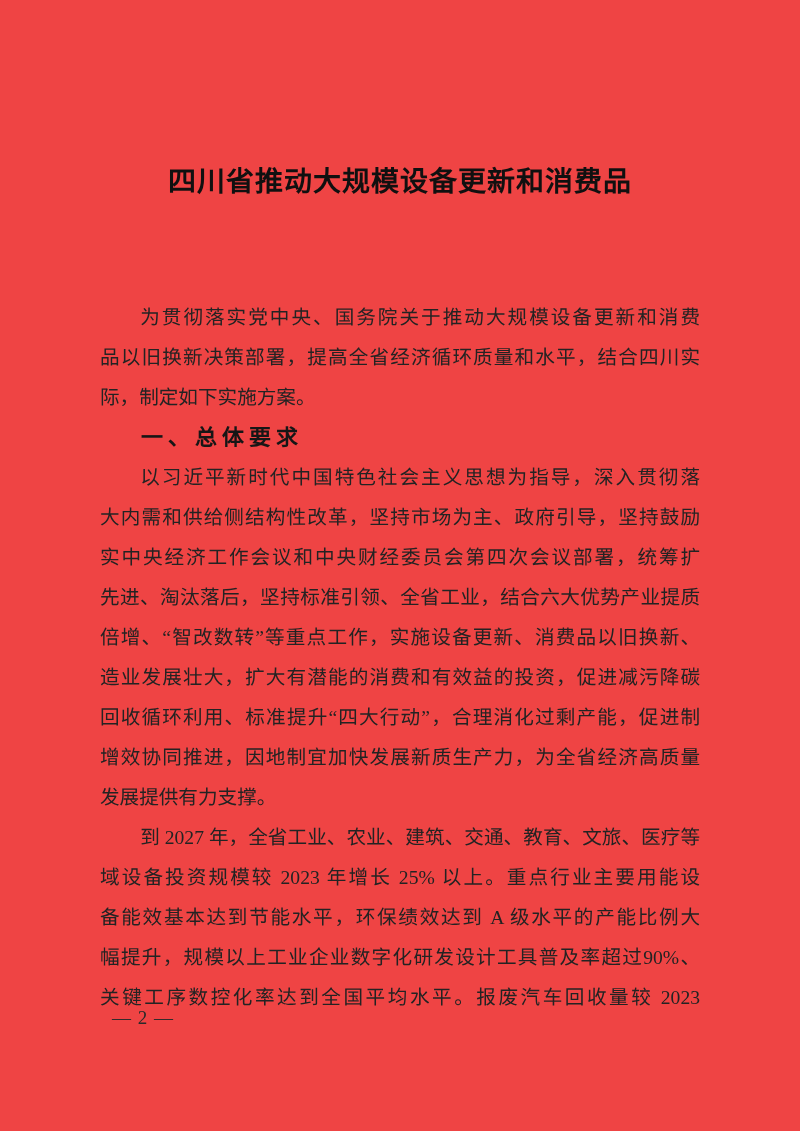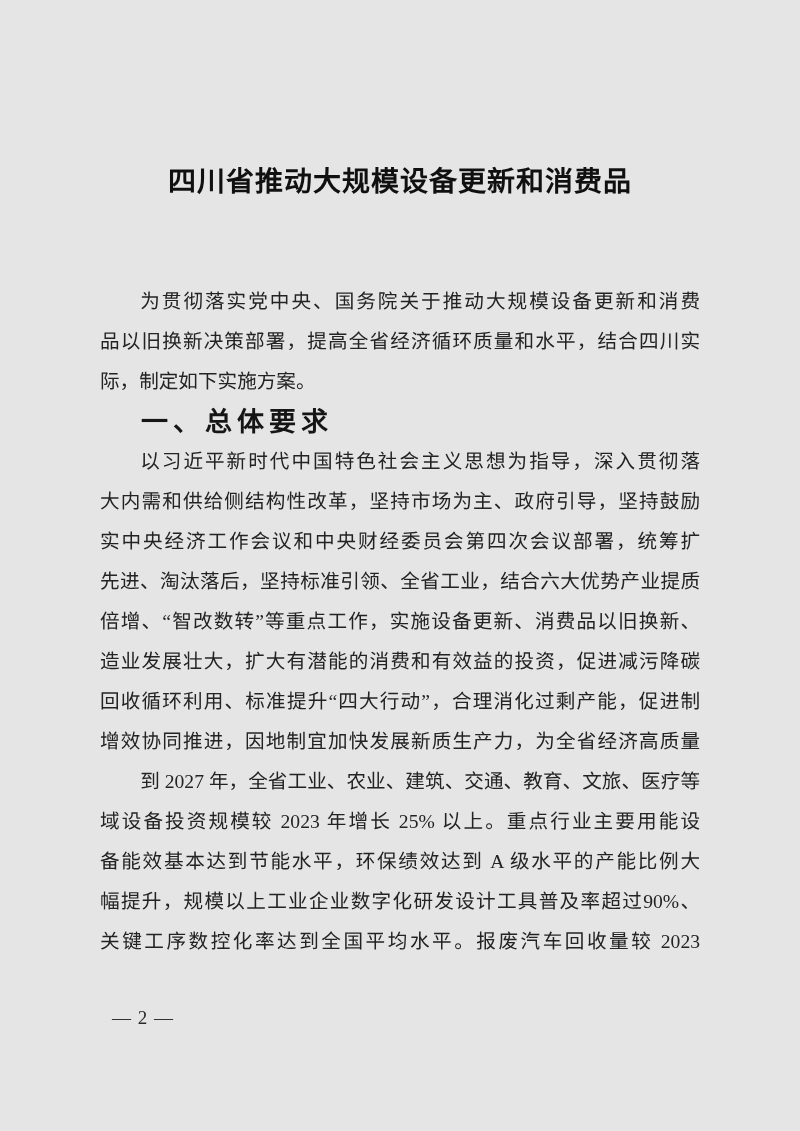--- a/index.html
+++ b/index.html
@@ -2,40 +2,40 @@
 <html lang="zh-CN"><head>
 <meta charset="utf-8">
 <style>
   * { margin: 0; padding: 0; box-sizing: border-box; }
   html, body { background: #ffffff; }
   .page {
     position: relative;
     width: 800px;
     height: 1131px;
     margin: 0 auto;
-    background: #e5e5e5;
+    background: #ef4444;
     overflow: hidden;
     font-family: "Liberation Serif", "DejaVu Serif", serif;
     color: #222222;
   }
   .doc-title {
     position: absolute;
     top: 155px;
     left: 0;
     width: 100%;
     text-align: center;
     font-weight: bold;
     font-size: 28px;
     line-height: 54px;
     letter-spacing: 1px;
     color: #101010;
   }
   .doc-body {
     position: absolute;
-    top: 282px;
+    top: 298px;
     left: 100px;
     width: 600px;
     font-size: 19.6px;
   }
   .ln {
     display: block;
     height: 40px;
     line-height: 40px;
     overflow: hidden;
     text-align: justify;
@@ -45,21 +45,21 @@
   }
   .ln.first { text-indent: 2.05em; }
   .ln.last { text-align: center; text-align-last: left; }
   .heading {
     display: block;
     height: 40px;
     line-height: 40px;
     padding-left: 41px;
     font-family: "Liberation Sans", "DejaVu Sans", sans-serif;
     font-weight: bold;
-    font-size: 27px;
+    font-size: 22px;
     letter-spacing: 5px;
     color: #161616;
   }
   .page-footer {
     position: absolute;
     top: 1005px;
     left: 112px;
     font-size: 19px;
     letter-spacing: 1px;
     line-height: 26px;
@@ -87,20 +87,21 @@
 
     <div class="para">
       <div class="ln first">以习近平新时代中国特色社会主义思想为指导，深入贯彻落</div>
       <div class="ln">大内需和供给侧结构性改革，坚持市场为主、政府引导，坚持鼓励</div>
       <div class="ln">实中央经济工作会议和中央财经委员会第四次会议部署，统筹扩</div>
       <div class="ln">先进、淘汰落后，坚持标准引领、全省工业，结合六大优势产业提质</div>
       <div class="ln">倍增、“智改数转”等重点工作，实施设备更新、消费品以旧换新、</div>
       <div class="ln">造业发展壮大，扩大有潜能的消费和有效益的投资，促进减污降碳</div>
       <div class="ln">回收循环利用、标准提升“四大行动”，合理消化过剩产能，促进制</div>
       <div class="ln">增效协同推进，因地制宜加快发展新质生产力，为全省经济高质量</div>
+      <div class="ln last">发展提供有力支撑。</div>
     </div>
 
     <div class="para">
       <div class="ln first">到 2027 年，全省工业、农业、建筑、交通、教育、文旅、医疗等领</div>
       <div class="ln">域设备投资规模较 2023 年增长 25% 以上。重点行业主要用能设</div>
       <div class="ln">备能效基本达到节能水平，环保绩效达到 A 级水平的产能比例大</div>
       <div class="ln">幅提升，规模以上工业企业数字化研发设计工具普及率超过90%、</div>
       <div class="ln">关键工序数控化率达到全国平均水平。报废汽车回收量较 2023</div>
     </div>
 

